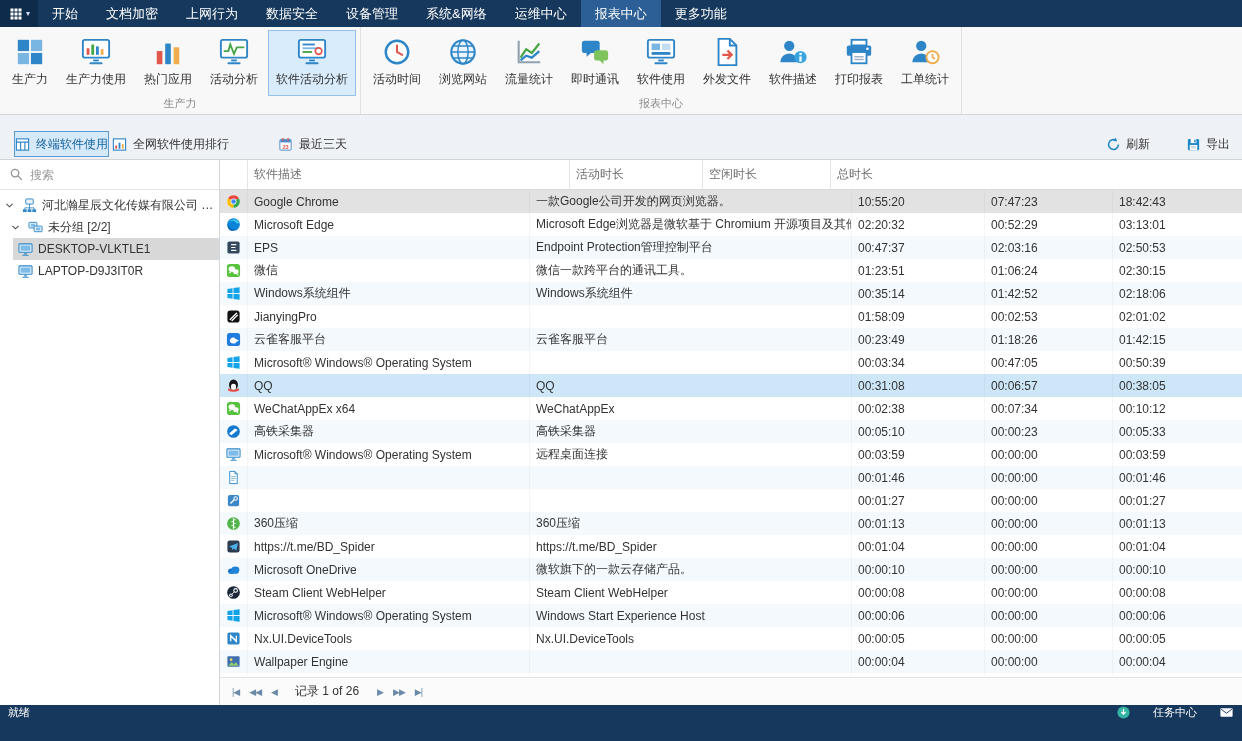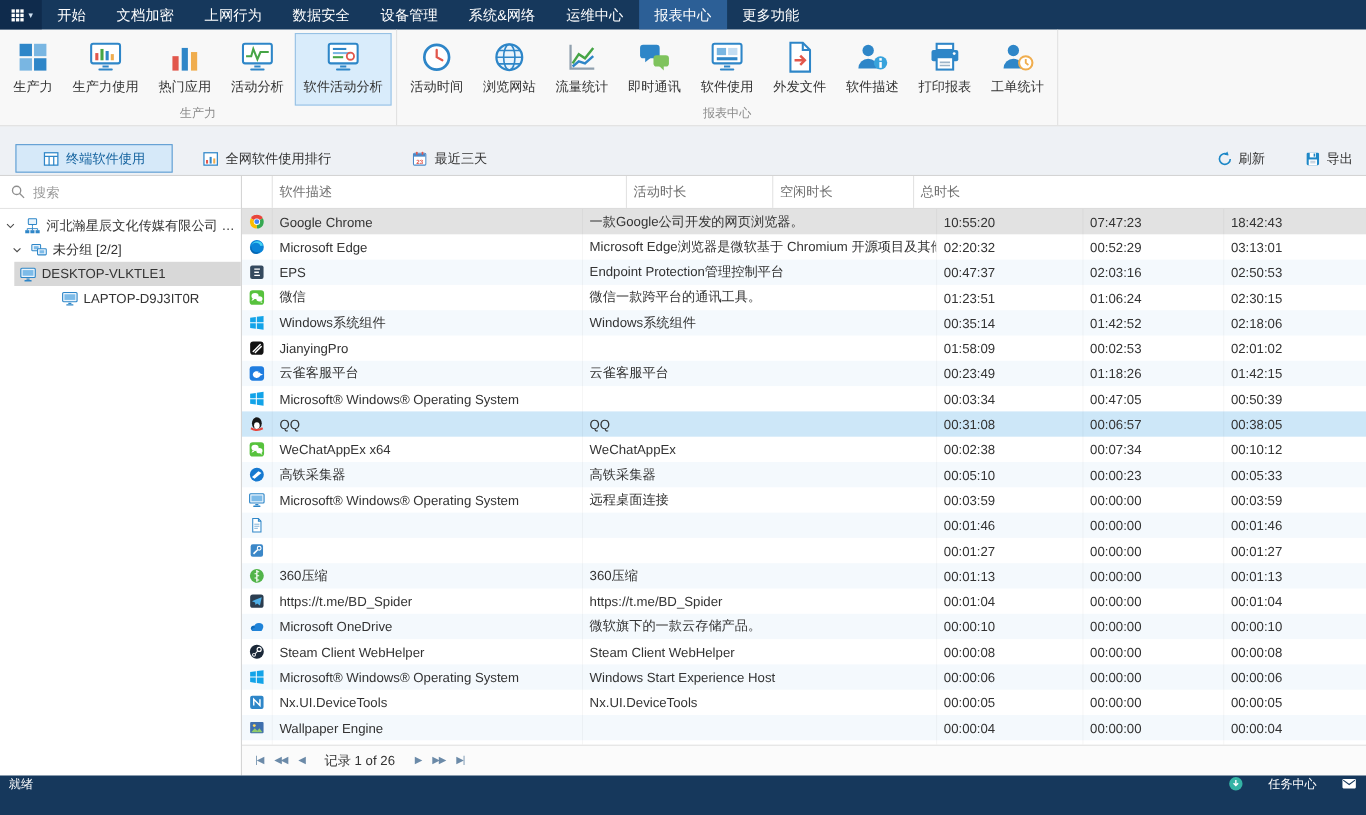--- a/index.html
+++ b/index.html
@@ -26,21 +26,21 @@
 .rg-items{height:70px;display:flex;align-items:stretch;padding:3px 3px 0}
 .rg-label{height:18px;line-height:15px;text-align:center;color:#8a8a8a;font-size:11px}
 .ribbon-item{display:flex;flex-direction:column;align-items:center;justify-content:flex-start;gap:4px;padding:6px 7px 0;margin:0 1px;border:1px solid transparent;cursor:pointer;white-space:nowrap}
 .ribbon-item.active{background:#d9ecfb;border-color:#96c1e4}
 .rlbl{font-size:12px;color:#333}
 
 
 .workspace{flex:1;background:#eef1f5;display:flex;flex-direction:column;padding-top:14px;min-height:0}
 .tabbar{height:30px;flex:none;display:flex;align-items:center;padding:0 12px 0 14px}
 .tabs{display:flex;gap:2px}
-.tab{height:26px;display:flex;align-items:center;gap:6px;padding:0 24px;border:1px solid transparent;cursor:pointer;color:#333;white-space:nowrap}
+.tab{height:26px;display:flex;align-items:center;gap:6px;padding:0 0;border:1px solid transparent;cursor:pointer;color:#333;white-space:nowrap}
 .tab.active{background:var(--tab-active-bg);border-color:var(--tab-active-border);color:#15639f}
 .datebtn{margin-left:40px;height:26px;display:flex;align-items:center;gap:6px;padding:0 8px;cursor:pointer}
 .tb-right{margin-left:auto;display:flex;align-items:flex-end;gap:36px}
 .tb-action{display:flex;align-items:center;gap:5px;cursor:pointer;color:#333}
 .content{flex:1;min-height:0;display:flex;background:#fff;border-top:1px solid #d4d4d4}
 
 
 .sidebar{width:220px;flex:none;border-right:1px solid #d5d5d5;display:flex;flex-direction:column;background:#fff}
 .searchbox{height:30px;flex:none;display:flex;align-items:center;gap:6px;padding:0 9px;border-bottom:1px solid #e4e4e4}
 .searchbox input{flex:1;min-width:0;border:0;outline:0;font:inherit;color:#333;background:transparent}
@@ -414,21 +414,21 @@
                   <svg viewBox="0 0 32 32" xmlns="http://www.w3.org/2000/svg">
                     <rect x="2" y="4" width="28" height="18" rx="2" fill="#e8f3fc" stroke="#2e86c8" stroke-width="2.2"></rect>
                     <rect x="5.5" y="7.5" width="21" height="11" fill="#7dbbe8"></rect>
                     <path d="M13 24 h6 v2.5 h-6 z" fill="#2e86c8"></path>
                     <rect x="9" y="27" width="14" height="2.5" rx="1" fill="#2e86c8"></rect>
                   </svg>
                 </span>
                 <span class="tlbl">DESKTOP-VLKTLE1</span>
               </span>
             </div>
-            <div class="tree-item" style="padding-left:38px">
+            <div class="tree-item" style="">
               <span class="tree-sp"></span>
               <span class="tree-hl">
                 <span class="icon icon-sm">
                   <svg viewBox="0 0 32 32" xmlns="http://www.w3.org/2000/svg">
                     <rect x="2" y="4" width="28" height="18" rx="2" fill="#e8f3fc" stroke="#2e86c8" stroke-width="2.2"></rect>
                     <rect x="5.5" y="7.5" width="21" height="11" fill="#7dbbe8"></rect>
                     <path d="M13 24 h6 v2.5 h-6 z" fill="#2e86c8"></path>
                     <rect x="9" y="27" width="14" height="2.5" rx="1" fill="#2e86c8"></rect>
                   </svg>
                 </span>

